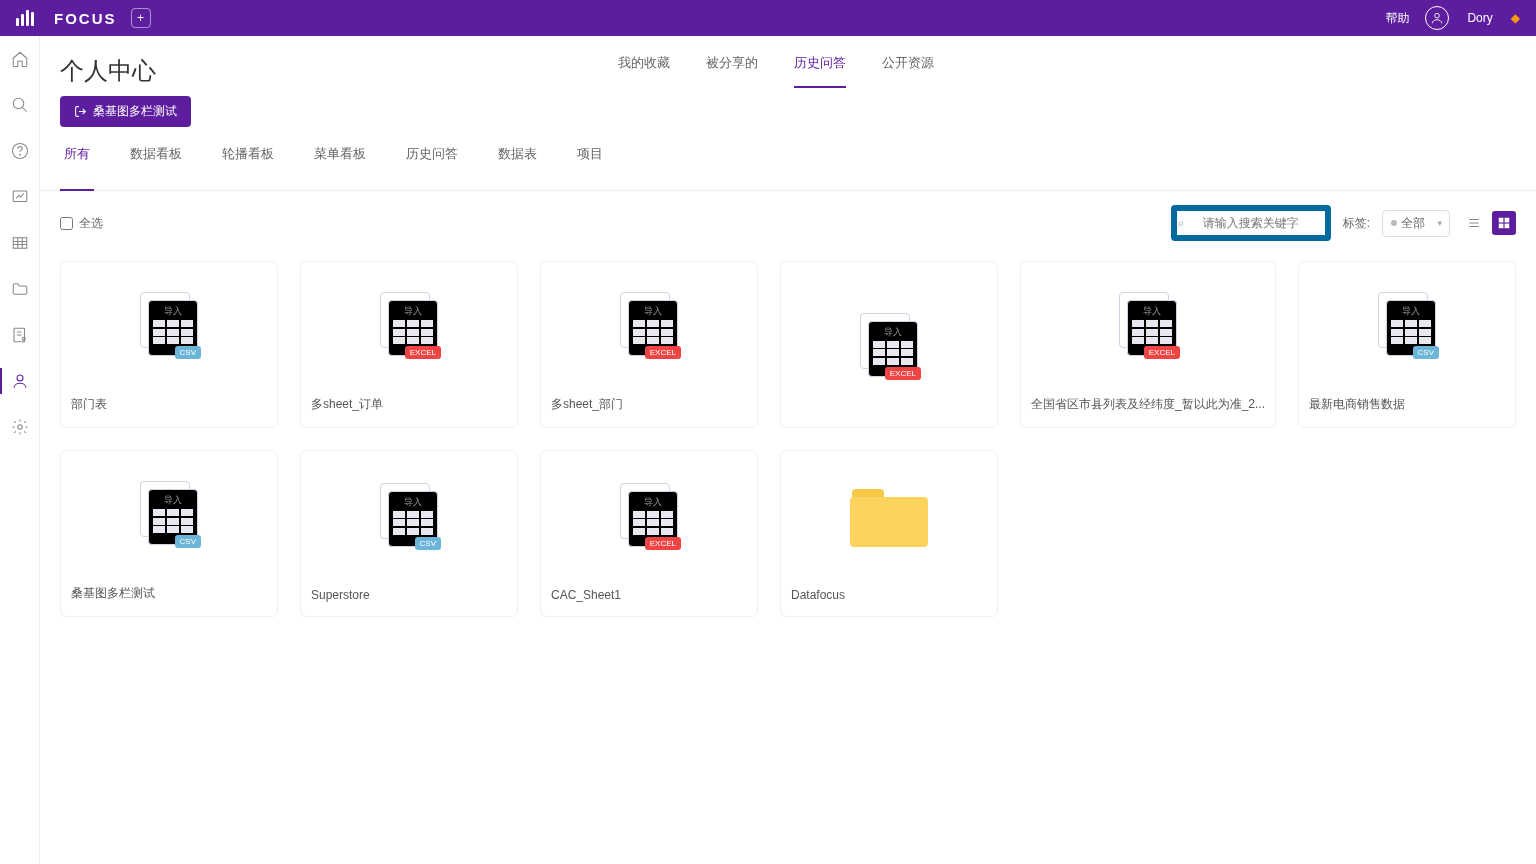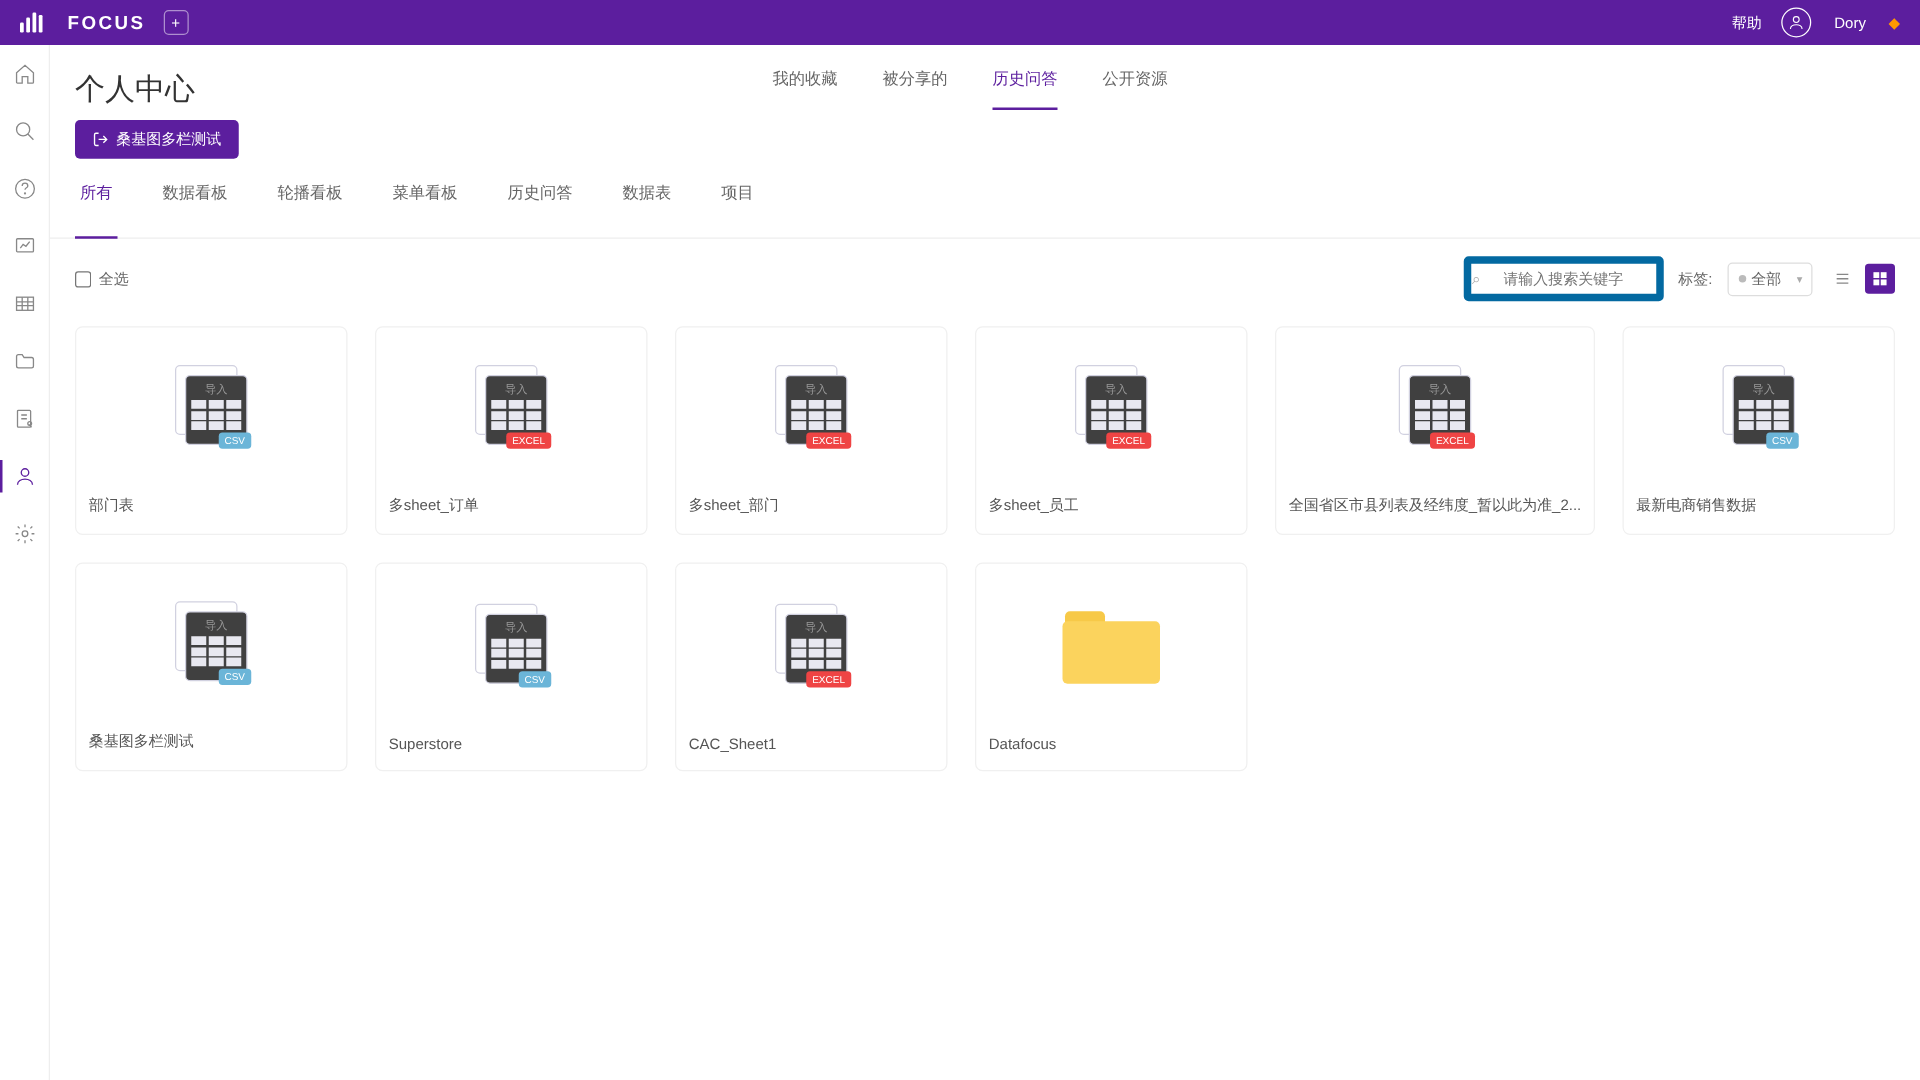--- a/index.html
+++ b/index.html
@@ -49,21 +49,21 @@
 .view-btn{width:24px;height:24px;border-radius:3px;display:flex;align-items:center;justify-content:center;cursor:pointer}
 .view-btn.active{background:#5c1e9e;color:#fff}
 .view-btn svg{width:14px;height:14px}
 .grid{display:grid;grid-template-columns:repeat(6,1fr);gap:22px;padding:6px 20px 20px 20px}
 .card{border:1px solid #f0f0f0;border-radius:6px;height:167px;cursor:pointer;display:flex;flex-direction:column;transition:box-shadow .15s}
 .thumb{flex:1;display:flex;align-items:center;justify-content:center;padding:10px}
 .card-name{padding:10px 10px 14px 10px;font-size:12px;color:#555;white-space:nowrap;overflow:hidden;text-overflow:ellipsis}
 
 .sheet-icon{position:relative;width:58px;height:64px}
 .sheet-back{position:absolute;top:0;left:0;width:50px;height:56px;border:1.5px solid #d1d1e0;border-radius:4px;background:#fff}
-.sheet-front{position:absolute;bottom:0;right:0;width:50px;height:56px;border:1.5px solid #d1d1e0;border-radius:4px;background:#404040;padding:4px}
+.sheet-front{position:absolute;bottom:0;right:0;width:50px;height:56px;border:1.5px solid #d1d1e0;border-radius:4px;background:#000000;padding:4px}
 .import-txt{font-size:9px;color:#999;text-align:center;margin-bottom:2px}
 .mini-grid{display:grid;grid-template-columns:repeat(3,1fr);grid-template-rows:repeat(3,1fr);gap:1.5px;height:24px}
 .mini-cell{background:#e8e8f0}
 .badge{position:absolute;bottom:-3px;right:-3px;color:#fff;font-size:8px;padding:2px 5px;border-radius:3px;font-weight:400}
 .b-csv{background:#6bb5d8}
 .b-excel{background:#ef4444}
 .db-icon{width:58px;height:64px;position:relative;display:flex;flex-direction:column;align-items:center;justify-content:center}
 .cyl{width:44px;height:14px;border:1.5px solid #d1d1e0;border-radius:50%/100%;margin-top:-3px;background:#fff}
 .cyl:first-child{margin-top:0}
 .db-badge{position:absolute;bottom:-8px;right:-8px;background:#6bb5d8;color:#fff;font-size:8px;padding:2px 5px;border-radius:3px}
@@ -306,21 +306,20 @@
                   <div class="mini-cell"></div>
                   <div class="mini-cell"></div>
                   <div class="mini-cell"></div>
                   <div class="mini-cell"></div>
                   <div class="mini-cell"></div>
                 </div>
               </div>
               <div class="badge b-excel">EXCEL</div>
             </div>
           </div>
-          <div class="card-name">多sheet_员工</div>
         </div>
         <div class="card">
           <div class="thumb">
             <div class="sheet-icon">
               <div class="sheet-back"></div>
               <div class="sheet-front">
                 <div class="import-txt">导入</div>
                 <div class="mini-grid">
                   <div class="mini-cell"></div>
                   <div class="mini-cell"></div>

